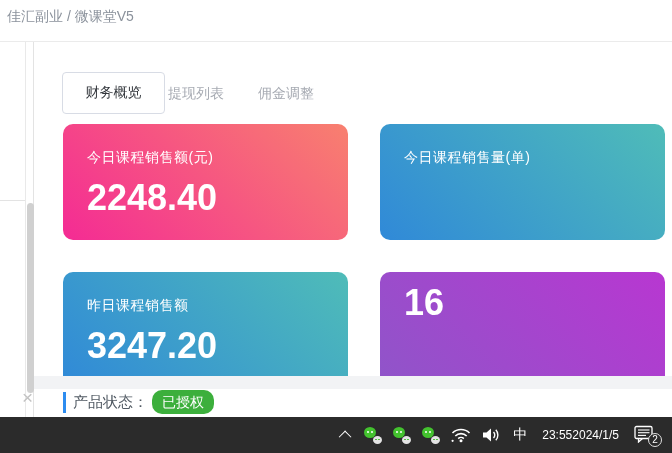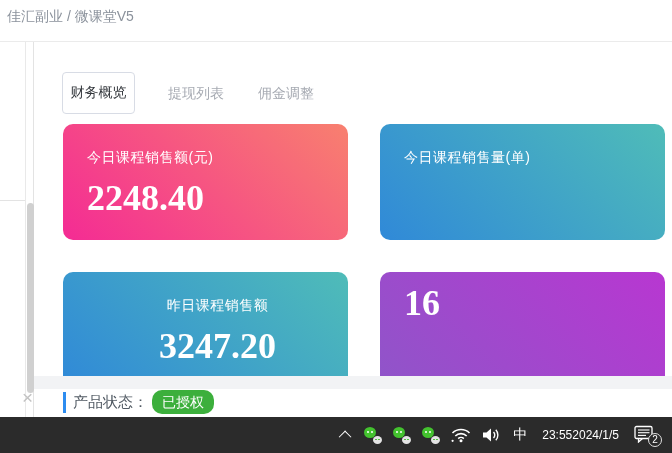--- a/index.html
+++ b/index.html
@@ -16,34 +16,34 @@
                 border-right:1px solid #e3e3e3; }
   .left-strip .inner-line { position:absolute; left:25px; top:0; width:1px; height:100%; background:#e9e9e9; }
   .left-strip .h-divider { position:absolute; left:0; top:158px; width:25px; height:1px; background:#e3e3e3; }
   .left-scroll-thumb { position:absolute; left:27px; top:161px; width:7px; height:190px;
                        background:#d0d0d0; border-radius:4px; }
   .left-close { position:absolute; left:22px; top:346px; font-size:19px; color:#c3c3c3; line-height:20px; }
 
   
   .main { position:absolute; left:34px; top:42px; width:638px; height:375px; background:#fff; }
 
-  .tab-active { position:absolute; left:28px; top:30px; width:73px; height:42px;
+  .tab-active { position:absolute; left:28px; top:30px; width:103px; height:42px;
                 border:1px solid #d8dce5; border-radius:4px; background:#fff;
                 display:flex; align-items:center; justify-content:center;
                 font-size:14px; color:#32363b; cursor:pointer; }
   .tab-plain { position:absolute; top:30px; height:42px; line-height:42px;
                font-size:14px; color:#a6aab2; cursor:pointer; }
   .tab-2 { left:134px; }
   .tab-3 { left:224px; }
 
   .cards { position:absolute; left:29px; top:82px; display:grid;
            grid-template-columns:285px 285px; column-gap:22px; row-gap:18px;gap:32px; }
   .stat-card { width:285px; height:116px; border-radius:10px; color:#fff; overflow:hidden; }
   .stat-card .lbl { margin:25px 0 0 24px; font-size:14px; letter-spacing:0.5px; }
-  .stat-card .val { margin:11px 0 0 24px; font-size:36px; font-weight:600; line-height:40px;font-family:Liberation Serif, serif; }
+  .stat-card .val { margin:11px 0 0 24px; font-size:36px; font-weight:600; line-height:40px; }
 
   .section-gap { position:absolute; left:0; top:334px; width:638px; height:13px; background:#f2f3f5; }
   .status-row { position:absolute; left:0; top:347px; width:638px; height:28px; background:#fff; }
   .status-accent { position:absolute; left:29px; top:3px; width:3px; height:21px; background:#2d8cf0; }
   .status-label { position:absolute; left:39px; top:4px; font-size:15px; color:#515a63; }
   .status-badge { position:absolute; left:118px; top:1px; height:24px; padding:0 10px;
                   border-radius:10px; color:#fff; font-size:14px; line-height:24px; }
 
   
   .taskbar { position:absolute; left:0; bottom:0; width:672px; height:36px; background:#2b2b2b;
@@ -93,21 +93,21 @@
   </div>
 
   <div class="cards">
     <div class="stat-card" style="background: linear-gradient(45deg, rgb(244, 43, 148) 0%, rgb(248, 128, 111) 100%);">
       <div class="lbl">今日课程销售额(元)</div>
       <div class="val">2248.40</div>
     </div>
     <div class="stat-card" style="background: linear-gradient(45deg, rgb(48, 137, 216) 0%, rgb(79, 188, 184) 100%);">
       <div class="lbl">今日课程销售量(单)</div>
     </div>
-    <div class="stat-card" style="background: linear-gradient(45deg, rgb(48, 137, 216) 0%, rgb(79, 188, 184) 100%); text-align: center;">
+    <div class="stat-card" style="background: linear-gradient(45deg, rgb(48, 137, 216) 0%, rgb(79, 188, 184) 100%);">
       <div class="lbl">昨日课程销售额</div>
       <div class="val">3247.20</div>
     </div>
     <div class="stat-card" style="background: linear-gradient(45deg, rgb(143, 85, 201) 0%, rgb(184, 55, 209) 100%);">
       <div class="val">16</div>
     </div>
   </div>
 
   <div class="section-gap"></div>
 

